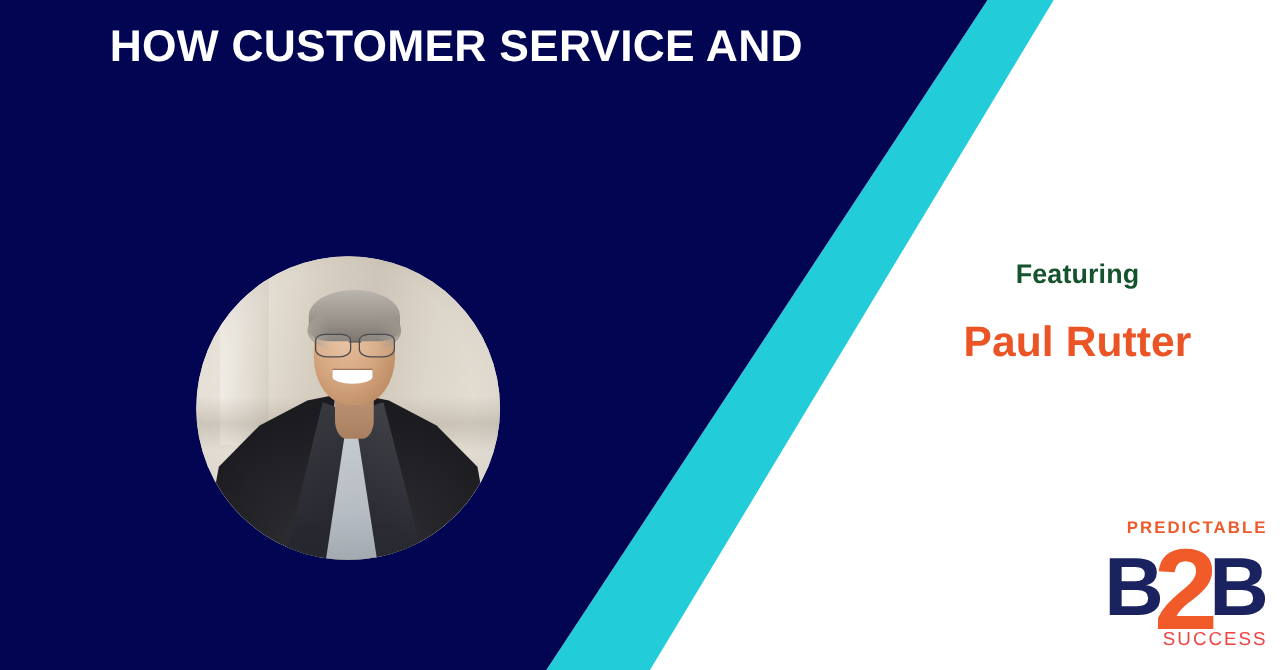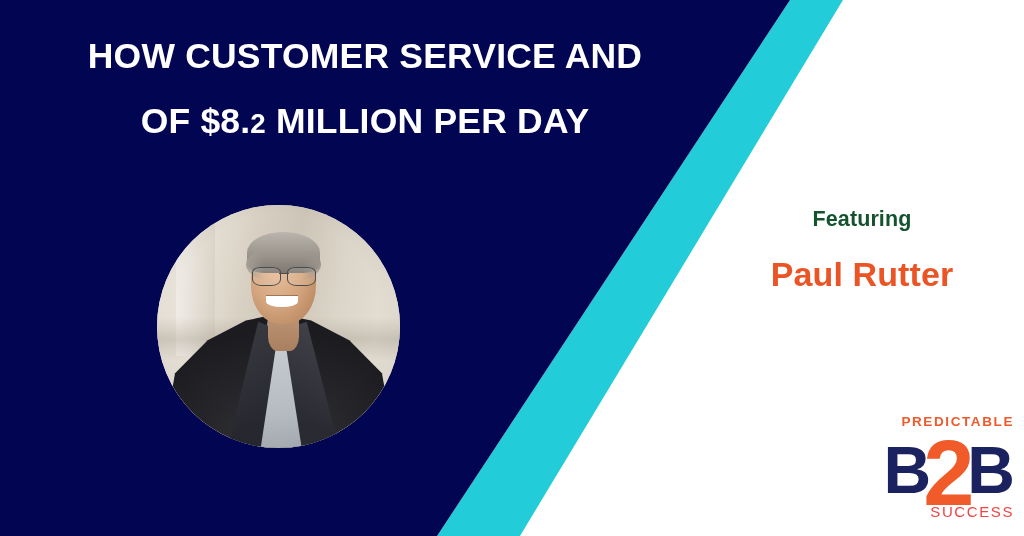--- a/index.html
+++ b/index.html
@@ -48,21 +48,20 @@
     color: #ffffff;
     font-weight: 700;
     font-size: 35.5px;
     line-height: 46px;
     letter-spacing: 0.2px;
     text-transform: uppercase;
   }
   .title-line {
     display: block;
     white-space: nowrap;
-    margin-top: 19px;
   }
   .title-line.l3 .small-dec {
     font-size: 0.78em;
   }
 
   
   .avatar-wrap {
     position: absolute;
     left: 157px;
     top: 205px;
@@ -309,21 +308,20 @@
 <body>
 
 <div id="stage">
 
   <div class="bg-white"></div>
   <div class="bg-cyan"></div>
   <div class="bg-navy"></div>
 
   <div class="title-block">
     <span class="title-line l1">HOW CUSTOMER SERVICE AND</span>
-    <span class="title-line l3"><span>OF $8.</span><span class="small-dec">2</span><span> MILLION PER DAY</span></span>
   </div>
 
   <div class="avatar-wrap">
     <div class="avatar-photo">
       <div class="ph-bg">
         <div class="ph-bg-vert"></div>
       </div>
       <div class="ph-torso"></div>
       <div class="ph-shirt"></div>
       <div class="ph-lapel-l"></div>

